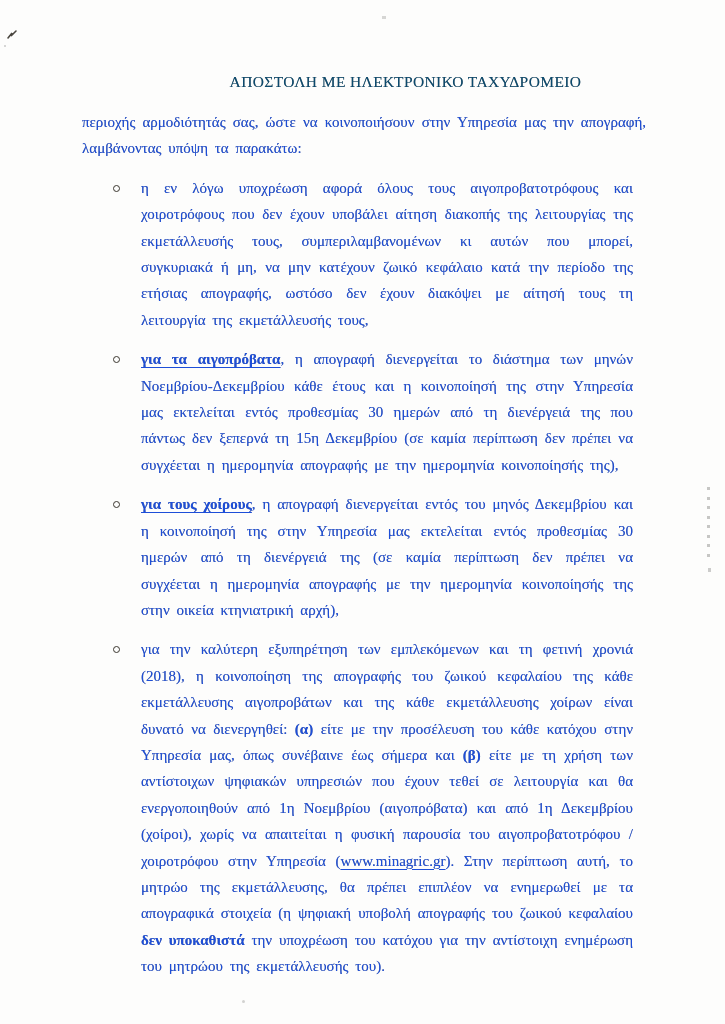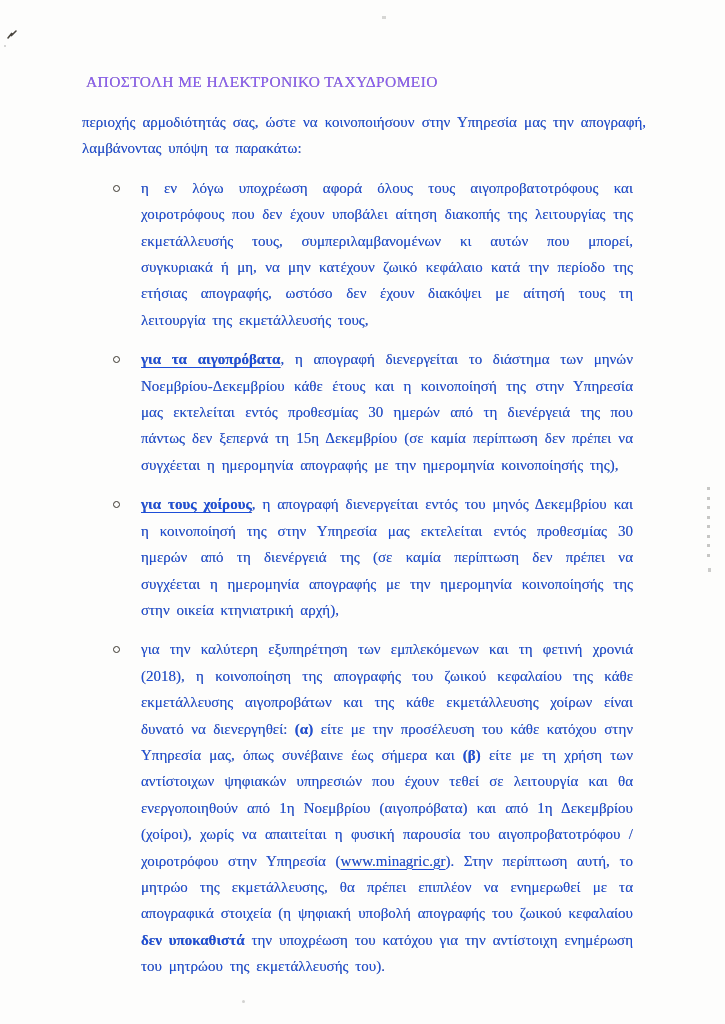--- a/index.html
+++ b/index.html
@@ -19,23 +19,24 @@
     inset: 0;
     background: #fdfdfc;
     color: #38342f;
   }
   
   .doc-header {
     position: absolute;
     top: 73px;
     left: 86px;
     right: 0;
+    text-align: center;
     font-size: 15.5px;
     letter-spacing: 0.4px;
-    color: #8b5cf6;
+    color: #0c4a6e;
     text-shadow: 0 0 0.5px rgba(46,43,39,0.55);
     white-space: nowrap;
   }
   .content {
     position: absolute;
     top: 109px;
     left: 82px;
     width: 564px;
     font-size: 15px;
     line-height: 26.4px;

